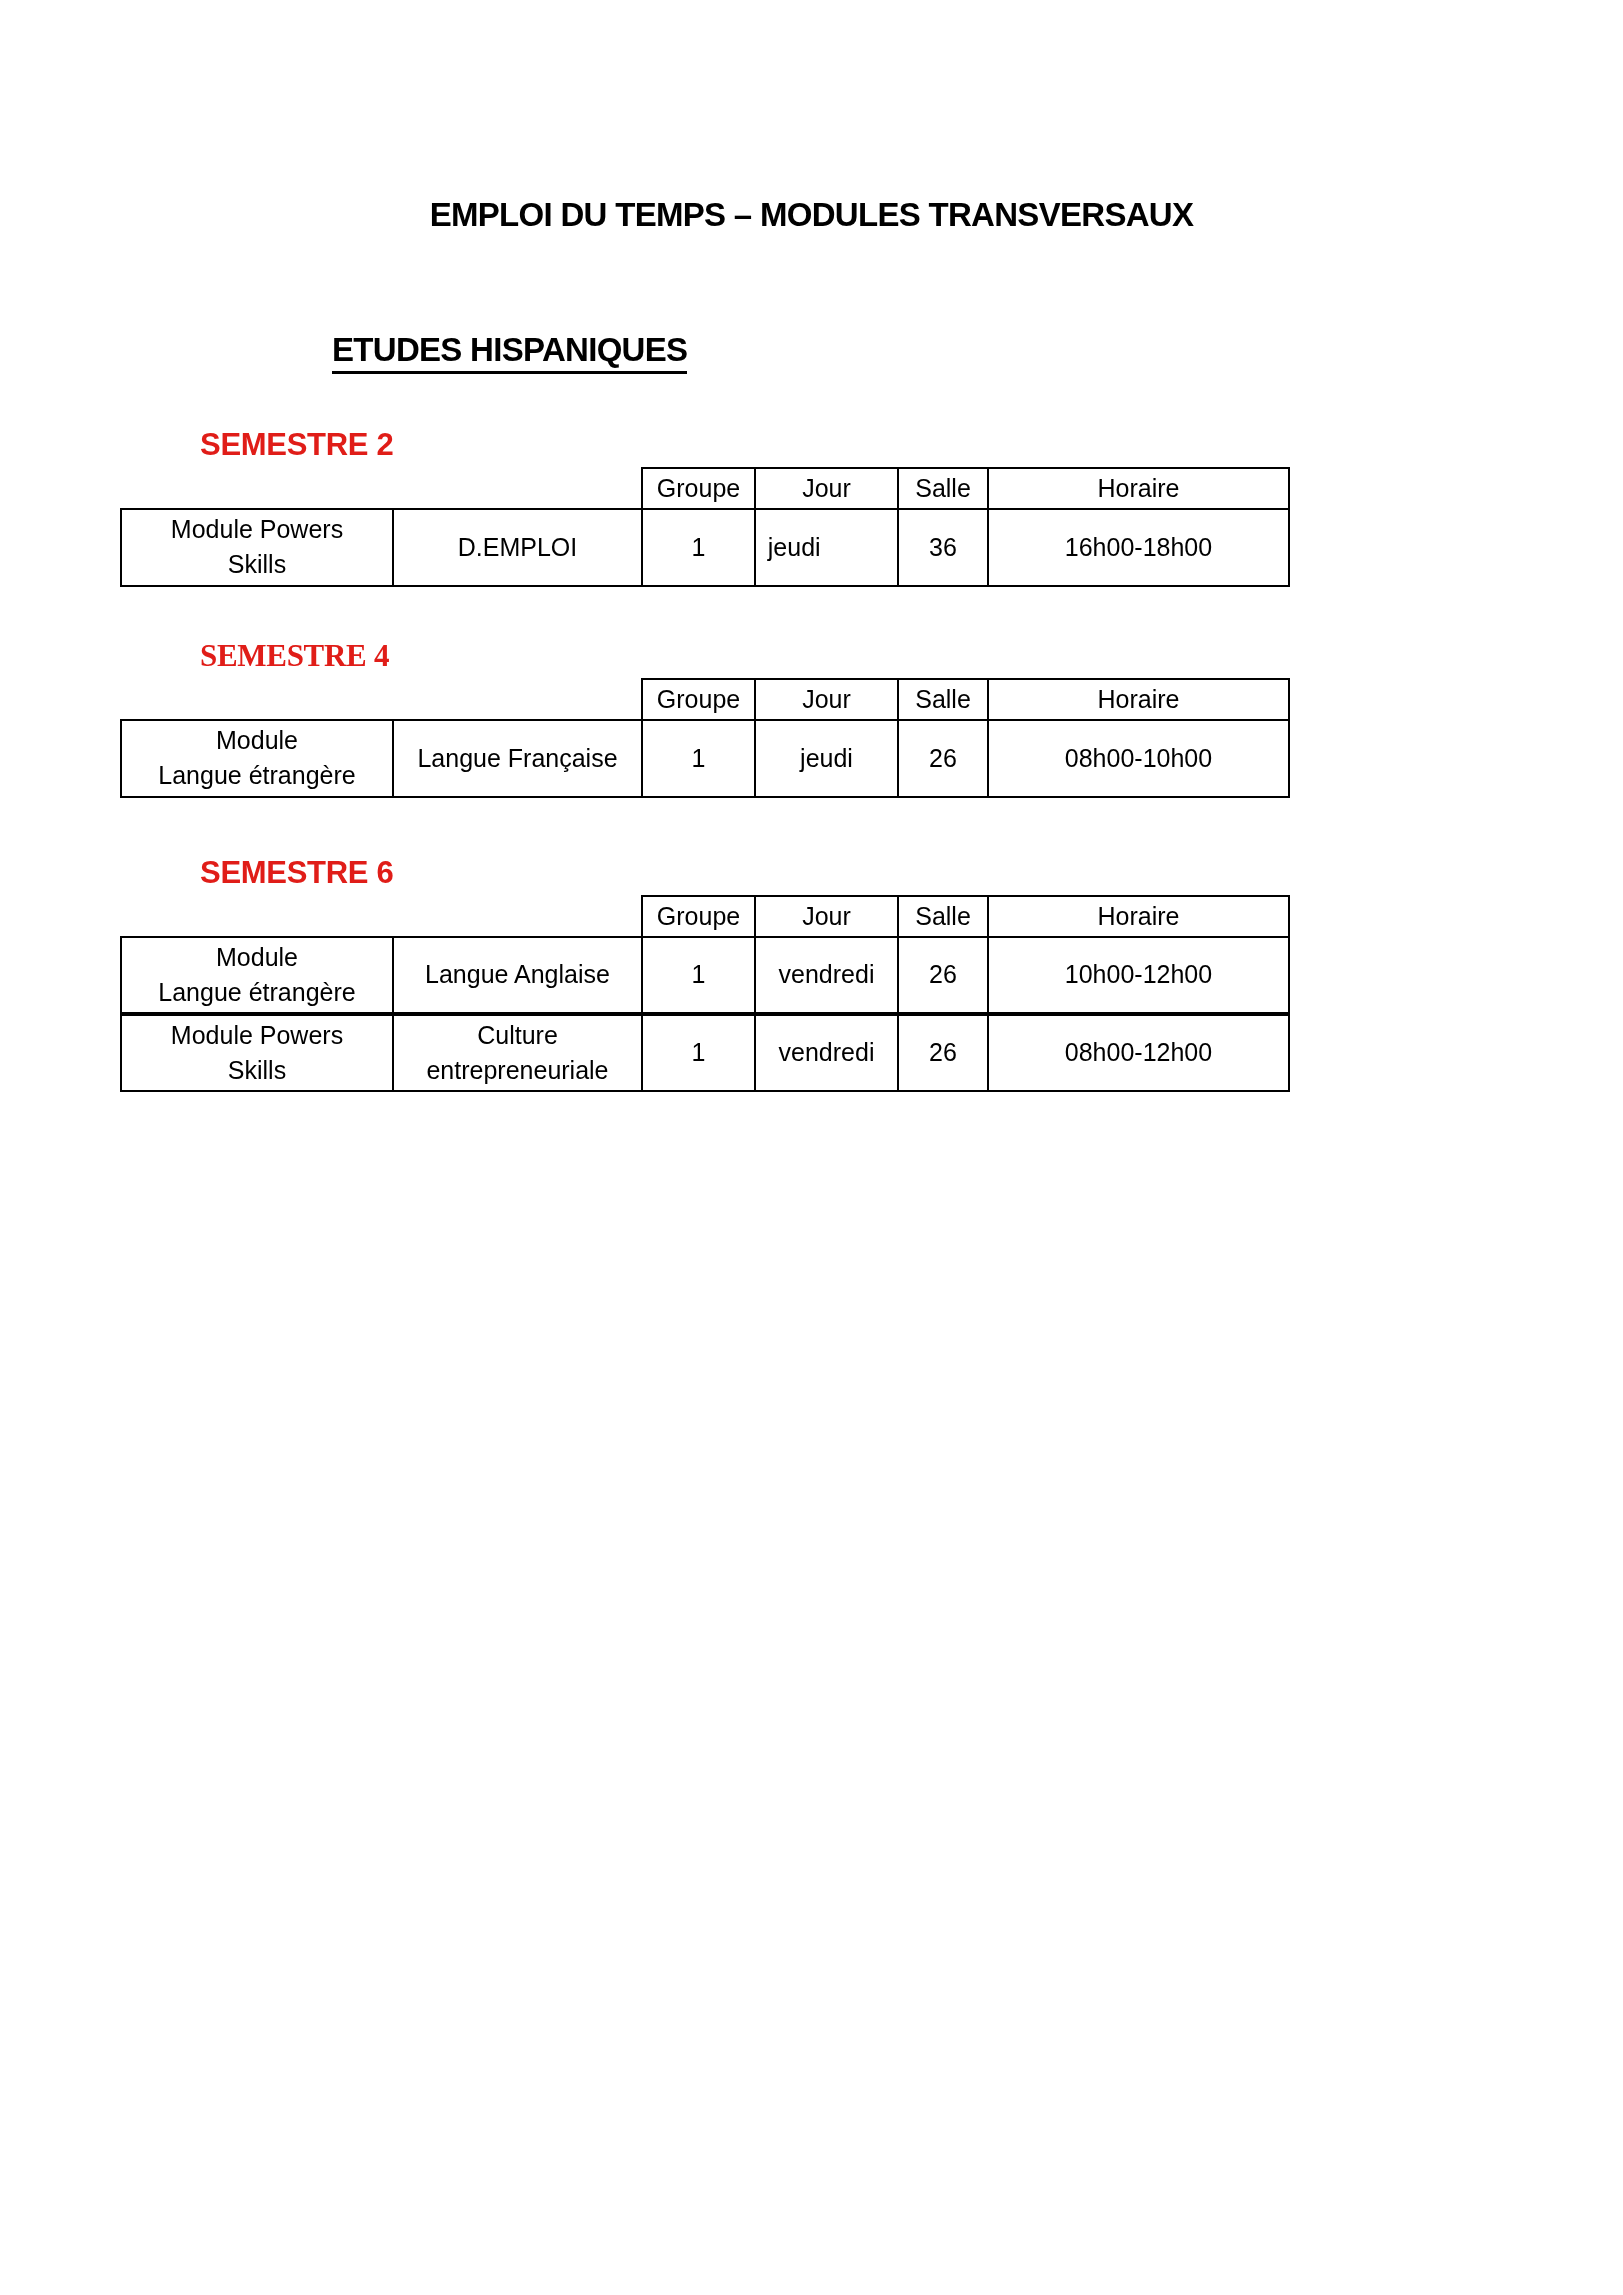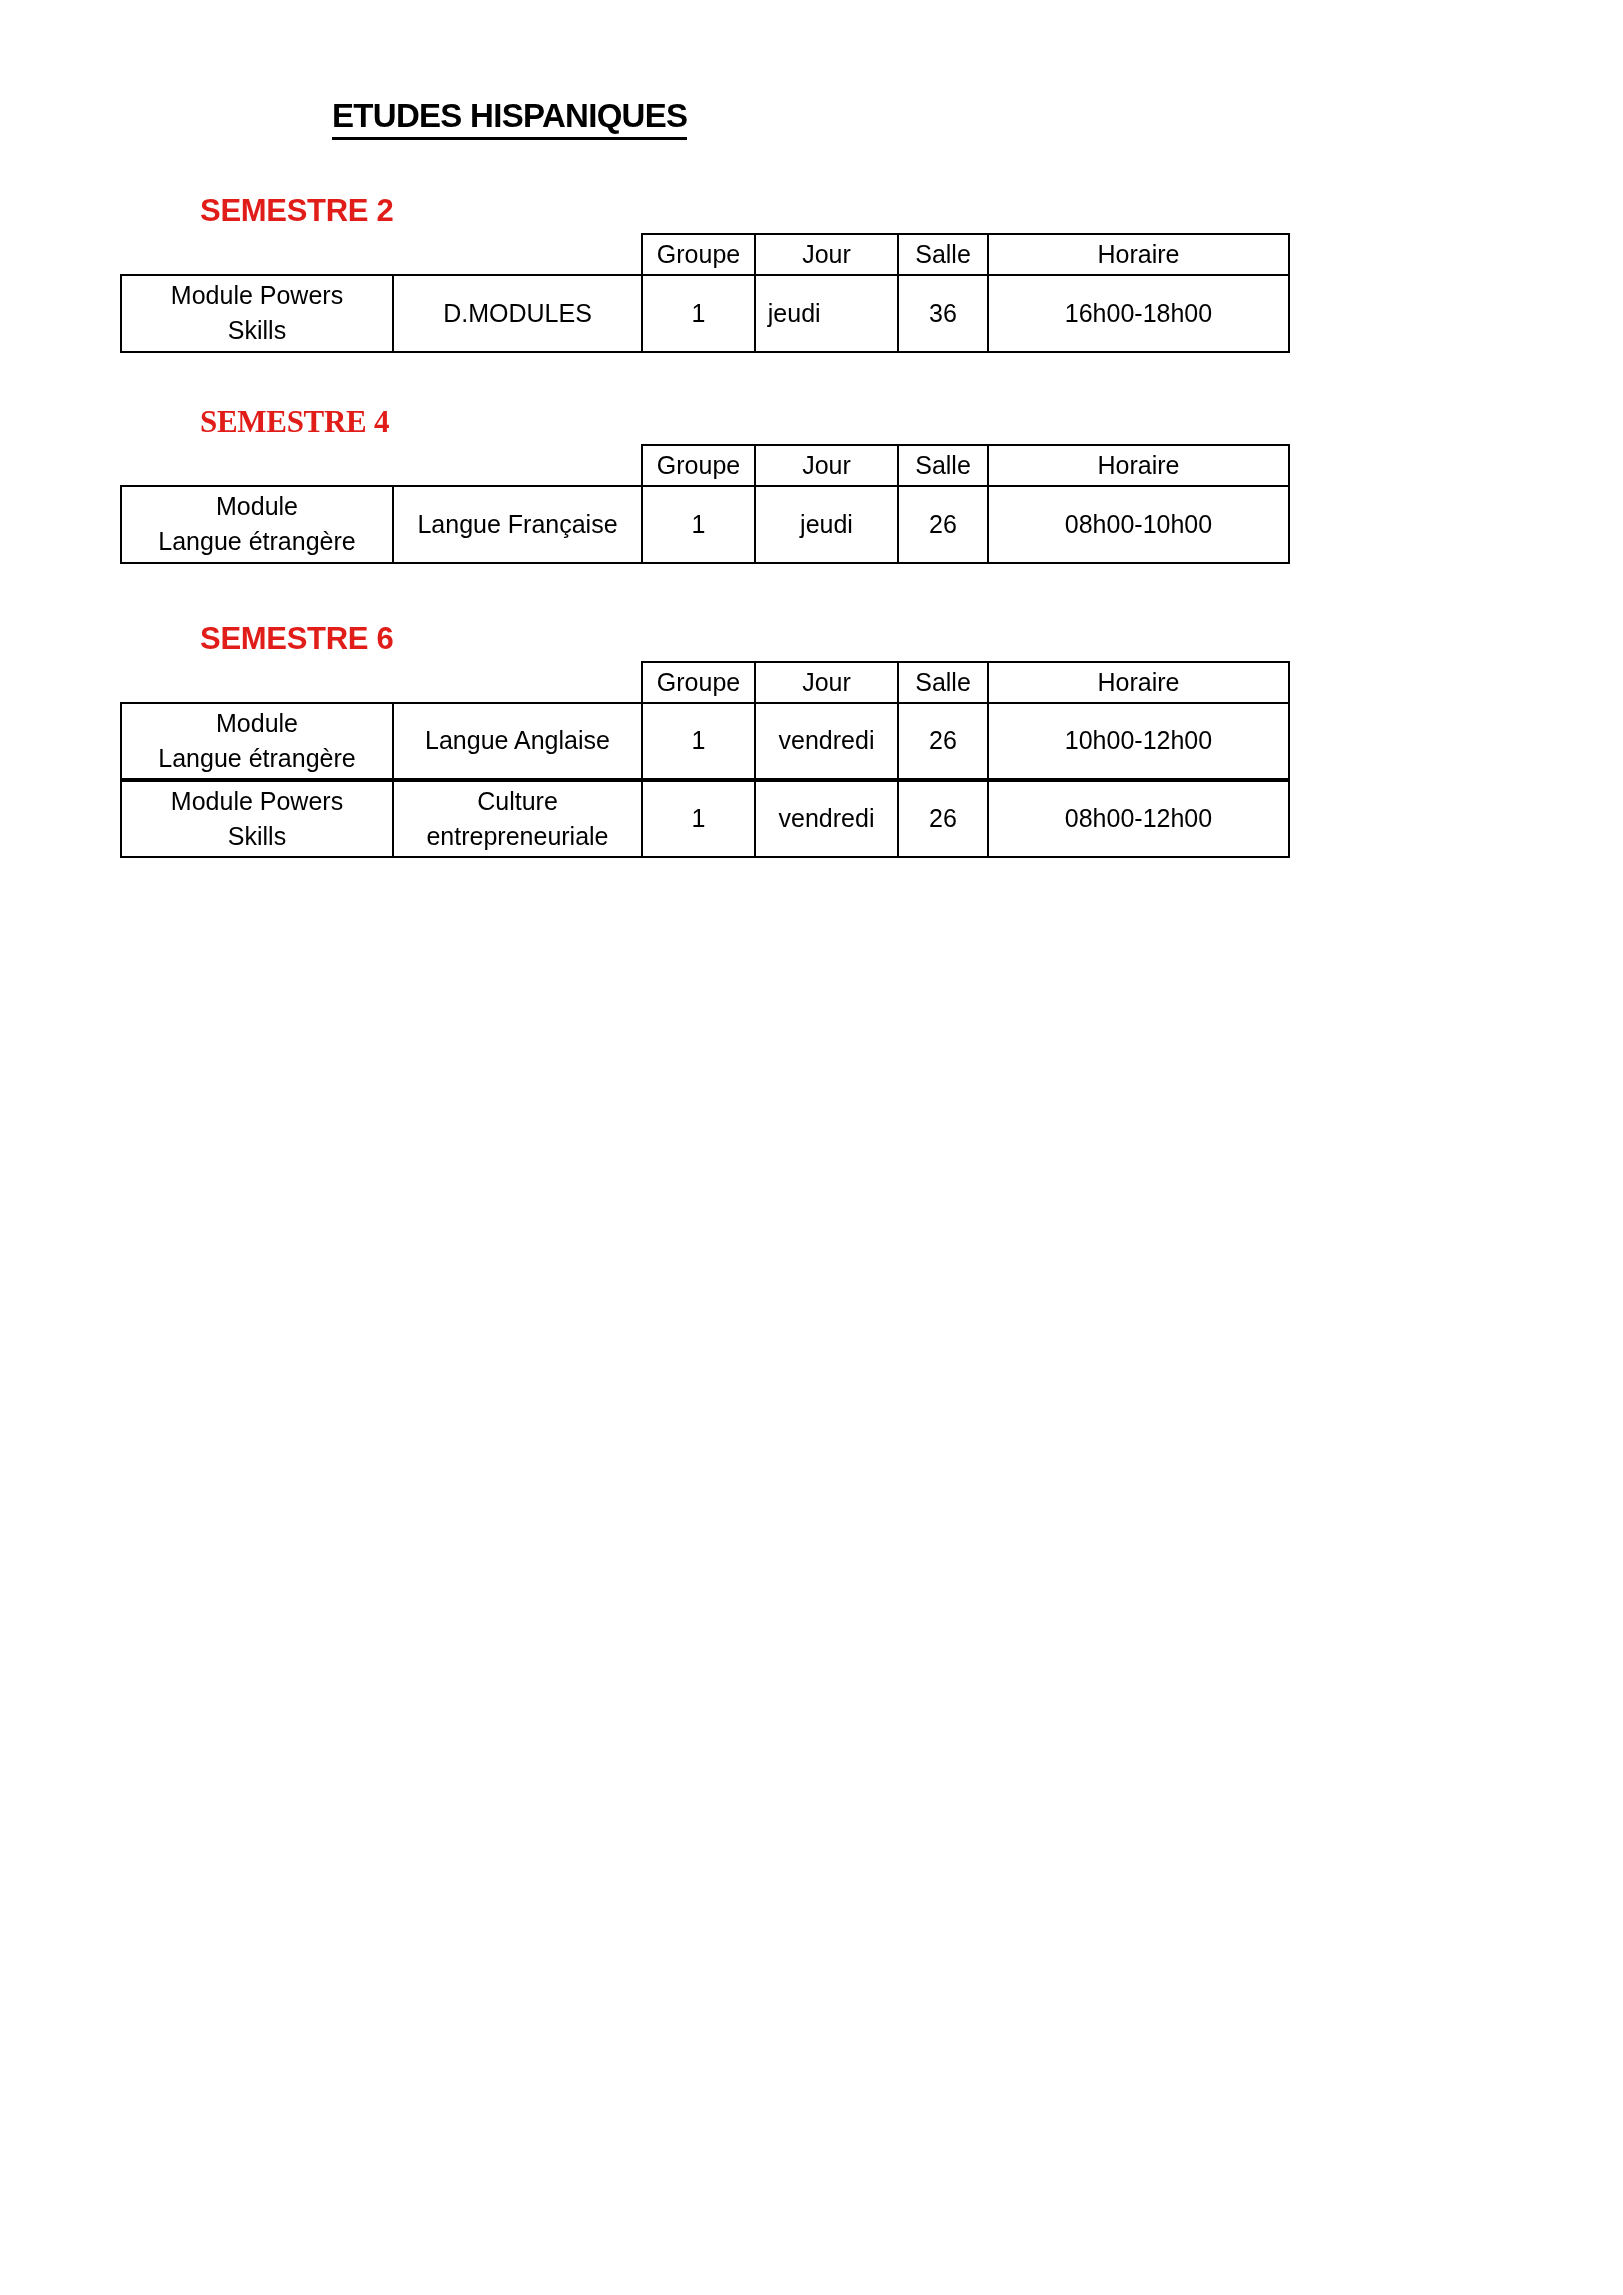--- a/index.html
+++ b/index.html
@@ -100,20 +100,21 @@
     text-align: left;
     padding-left: 10.5px;
     padding-bottom: 9.2px;
   }
 </style>
 </head>
 <body style="background: rgb(255, 255, 255);">
 
 <div class="page">
 
+  <div class="doc-title">EMPLOI DU TEMPS – MODULES TRANSVERSAUX</div>
 
   <div class="subtitle-wrap">
     <span class="doc-subtitle">ETUDES HISPANIQUES</span>
   </div>
 
   <div class="section sec-s2">
     <div class="sem-label" style="color: rgb(224, 29, 24);">SEMESTRE 2</div>
     <table class="tt">
       <colgroup>
           <col class="c1">
@@ -134,21 +135,21 @@
       </tr>
       <tr class="data">
         <td class="c-module">
           <div class="cell-lines">
             <span>Module Powers</span>
             <span>Skills</span>
           </div>
         </td>
         <td class="c-course">
           <div class="cell-lines">
-            <span>D.MODULES</span>
+            <span>D.EMPLOI</span>
             <span></span>
           </div>
         </td>
         <td class="c-groupe">1</td>
         <td class="c-jour align-left">jeudi</td>
         <td class="c-salle">36</td>
         <td class="c-horaire">16h00-18h00</td>
       </tr>
     </tbody>
       </table>

